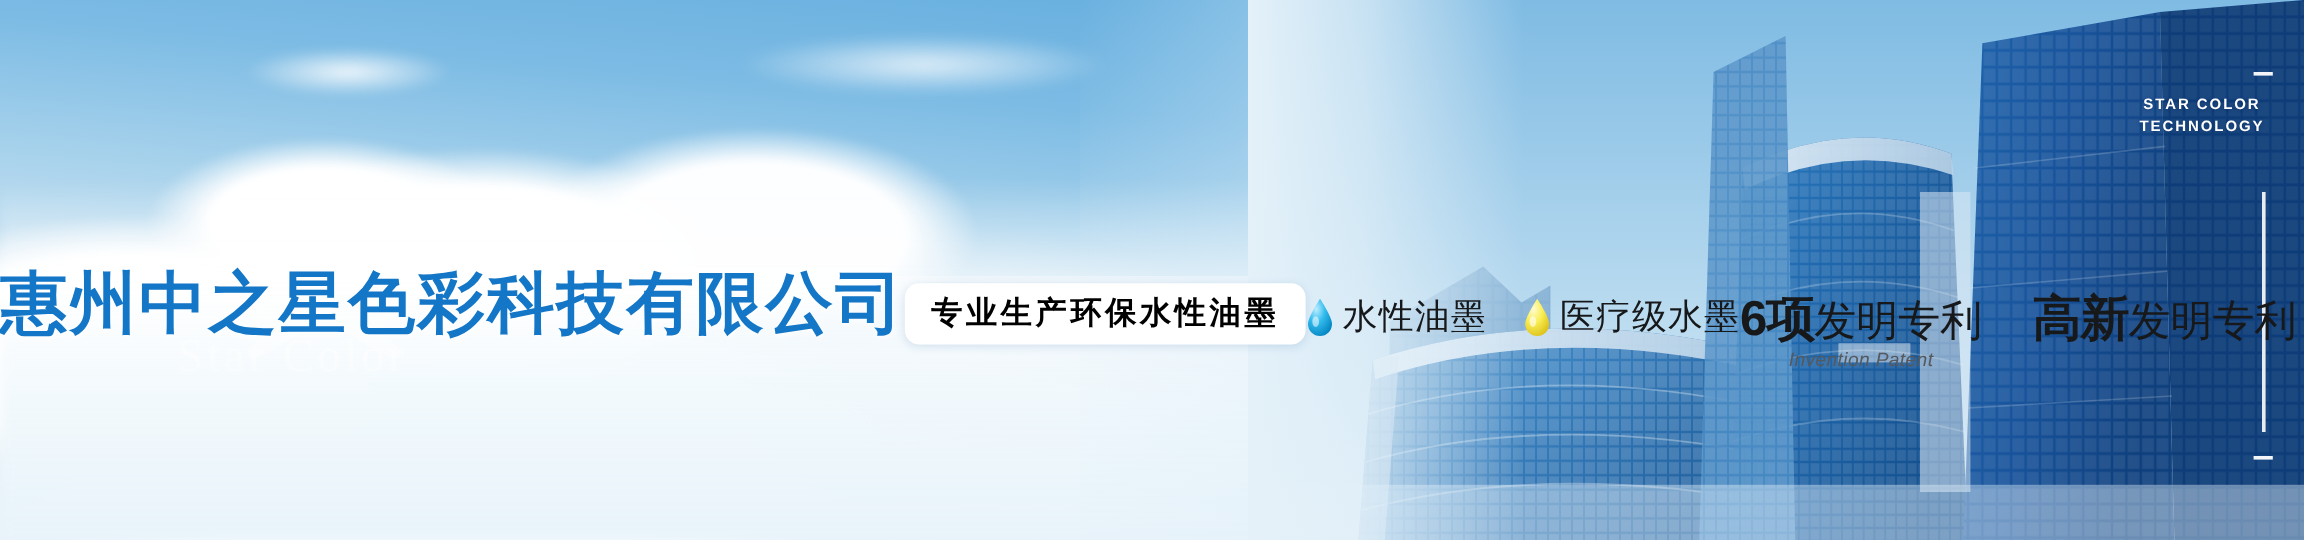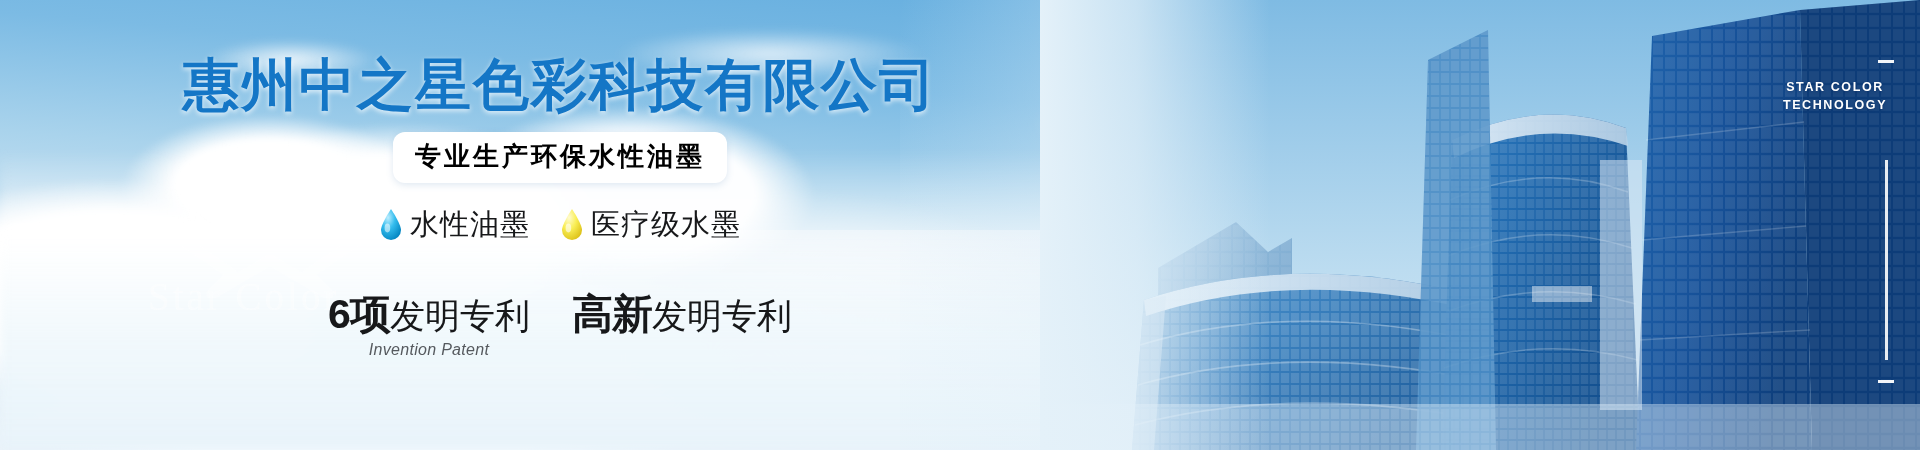--- a/index.html
+++ b/index.html
@@ -98,21 +98,21 @@
     background:#ffffff; opacity:.9;
   }
   .sct-rule-bot{
     position:absolute; left:1878px; top:380px; width:16px; height:3px;
     background:#ffffff; opacity:.95;
   }
 
   
   .content{
     position:absolute; left:0; top:0; width:1120px; height:450px;
-    display:flex; flex-direction:column; align-items:center;
+    display:flex; flex-direction:row; align-items:center;
     padding-top:56px;
   }
 
   .headline{
     font-size:56px;
     font-weight:700;
     color:#1476c6;
     letter-spacing:2px;
     line-height:1.05;
     white-space:nowrap;

